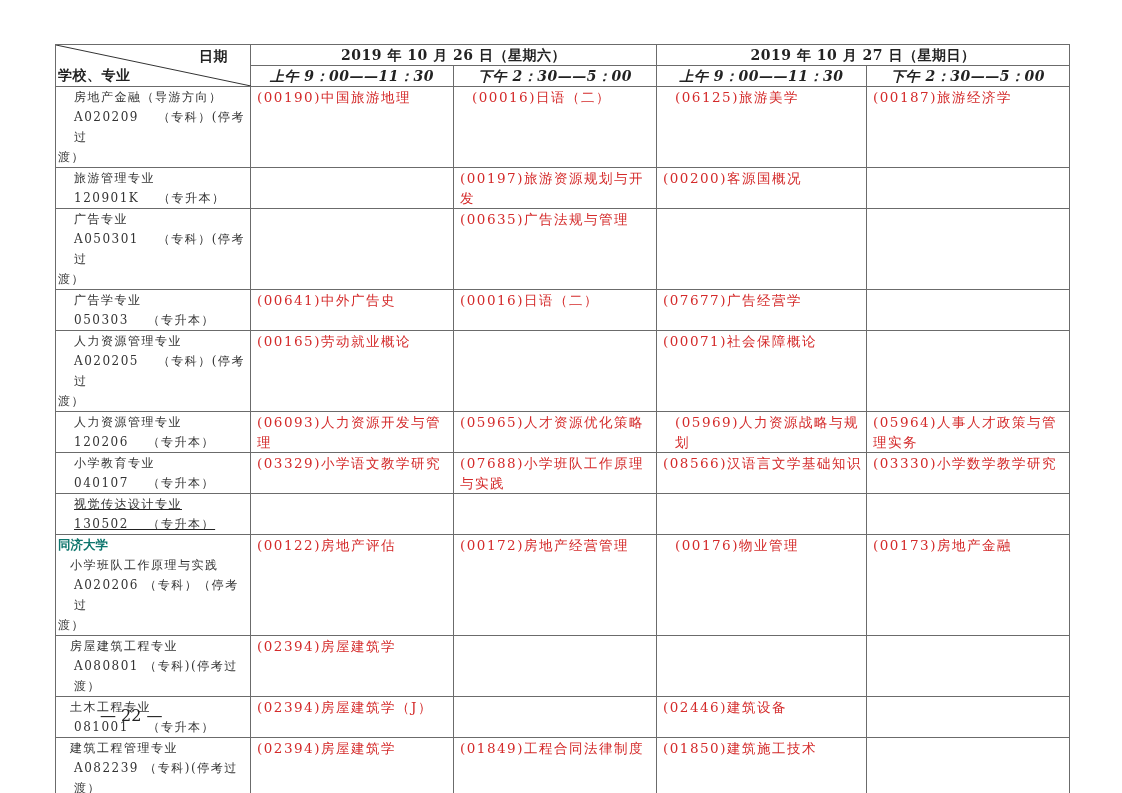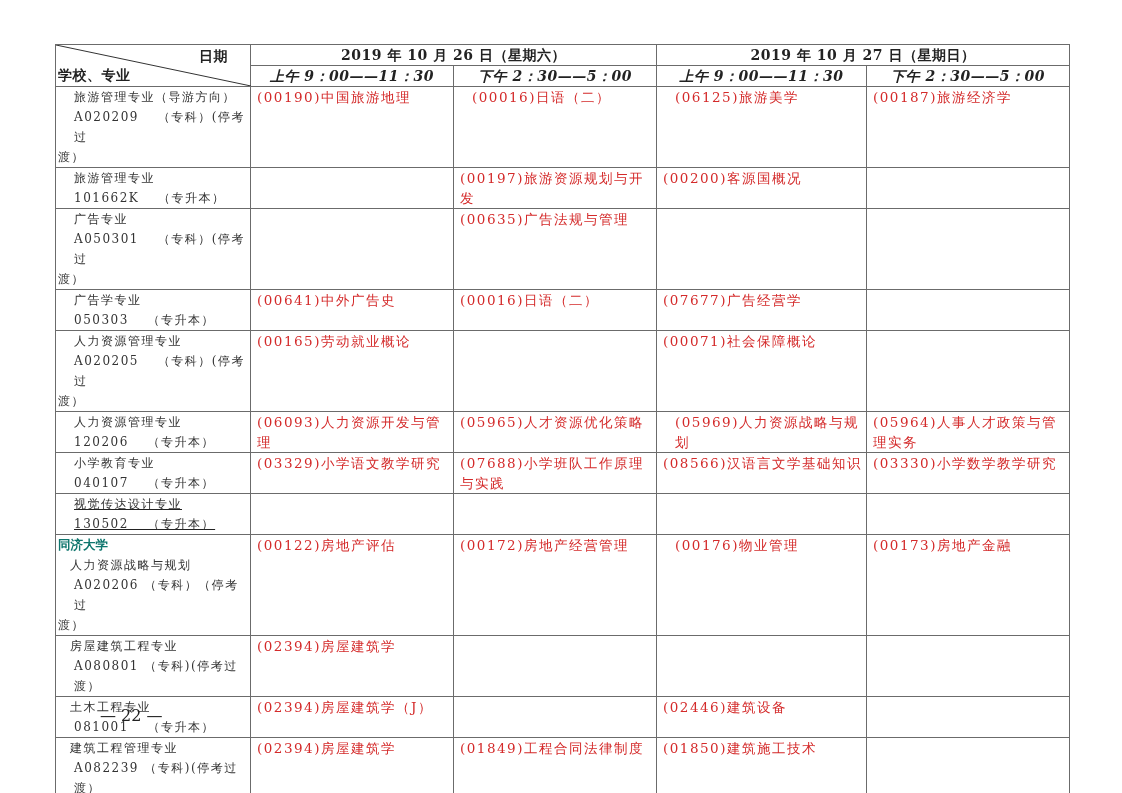--- a/index.html
+++ b/index.html
@@ -51,34 +51,34 @@
       <th>上午 9：00——11：30</th>
       <th>下午 2：30——5：00</th>
       <th>上午 9：00——11：30</th>
       <th>下午 2：30——5：00</th>
     </tr>
   </thead>
   <tbody>
 
     <tr style="height:61px;">
       <td class="major">
-        <div class="ind">旅游管理专业（导游方向）</div>
+        <div class="ind">房地产金融（导游方向）</div>
         <div class="ind">A020209　 （专科）(停考过</div>
         <div>渡）</div>
       </td>
       <td class="exam">(00190)中国旅游地理</td>
       <td class="exam shift">(00016)日语（二）</td>
       <td class="exam shift">(06125)旅游美学</td>
       <td class="exam">(00187)旅游经济学</td>
     </tr>
 
     <tr style="height:40px;">
       <td class="major">
         <div class="ind">旅游管理专业</div>
-        <div class="ind">101662K　 （专升本）</div>
+        <div class="ind">120901K　 （专升本）</div>
       </td>
       <td class="exam"></td>
       <td class="exam">(00197)旅游资源规划与开发</td>
       <td class="exam">(00200)客源国概况</td>
       <td class="exam"></td>
     </tr>
 
     <tr style="height:61px;">
       <td class="major">
         <div class="ind">广告专业</div>
@@ -143,21 +143,21 @@
       </td>
       <td class="exam"></td>
       <td class="exam"></td>
       <td class="exam"></td>
       <td class="exam"></td>
     </tr>
 
     <tr style="height:81px;">
       <td class="major">
         <div class="school">同济大学</div>
-        <div class="ind" style="padding-left:12px">人力资源战略与规划</div>
+        <div class="ind" style="padding-left:12px">小学班队工作原理与实践</div>
         <div class="ind">A020206 （专科）（停考过</div>
         <div>渡）</div>
       </td>
       <td class="exam">(00122)房地产评估</td>
       <td class="exam">(00172)房地产经营管理</td>
       <td class="exam shift">(00176)物业管理</td>
       <td class="exam">(00173)房地产金融</td>
     </tr>
 
     <tr style="height:41px;">

